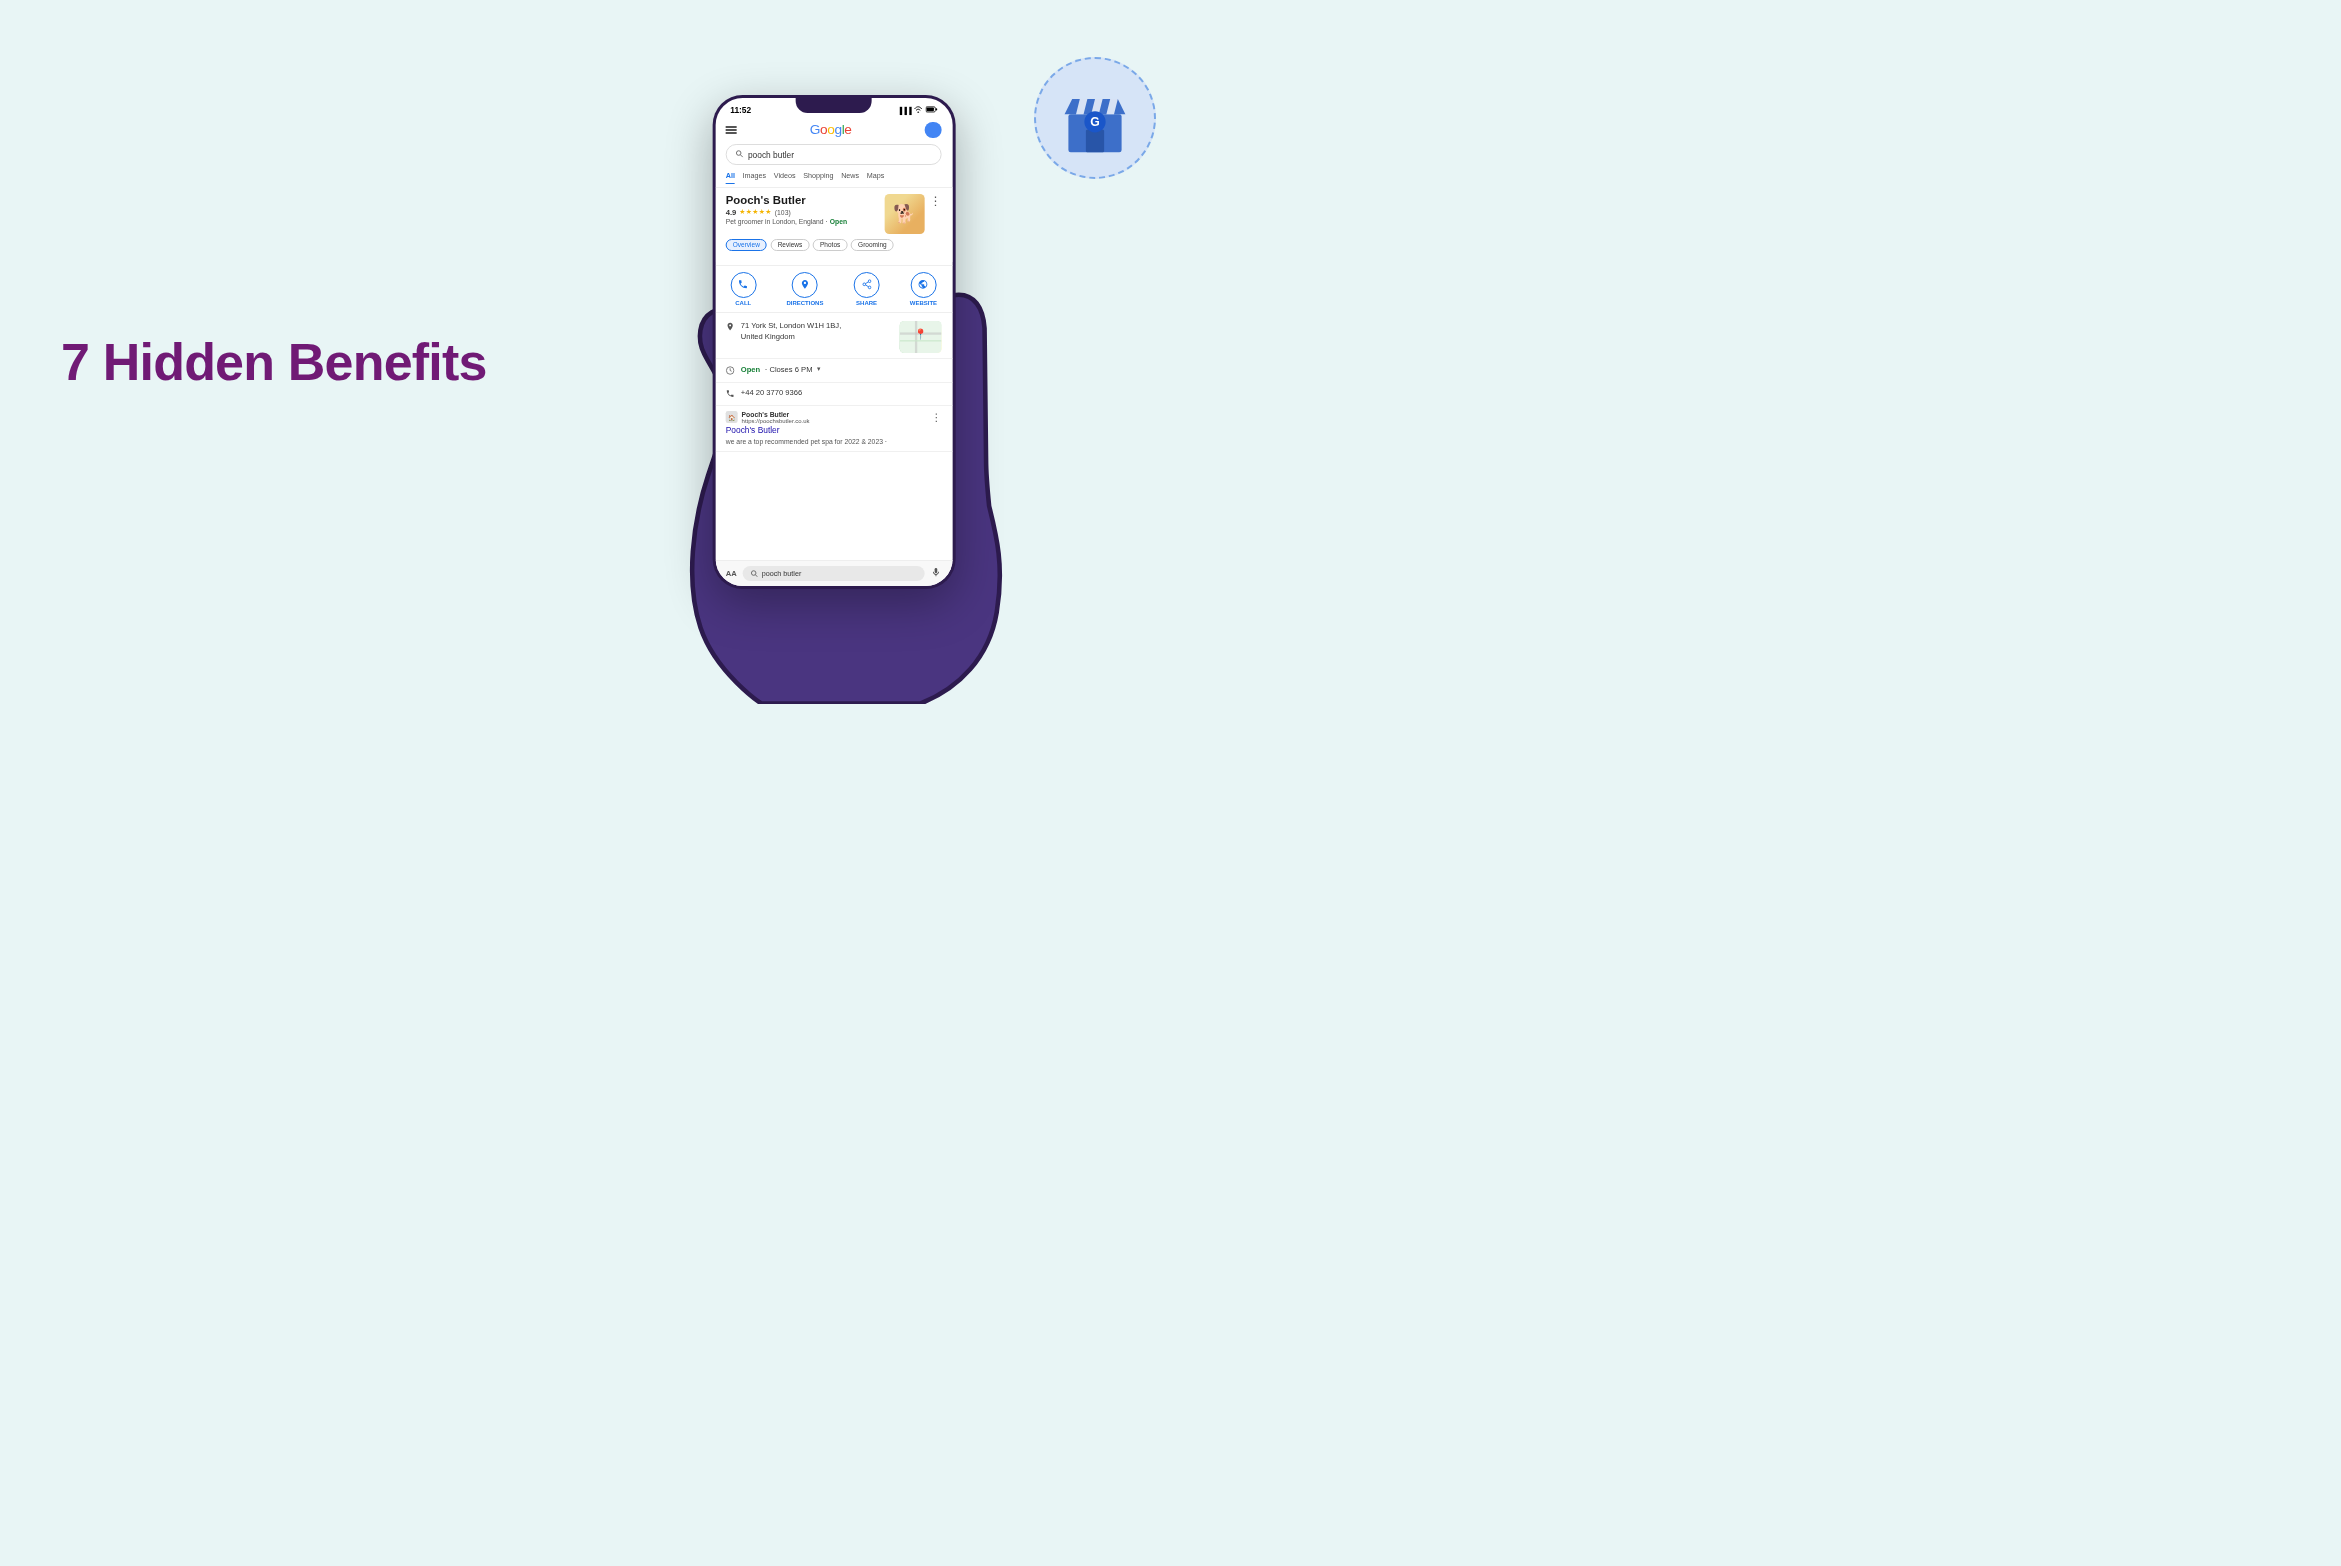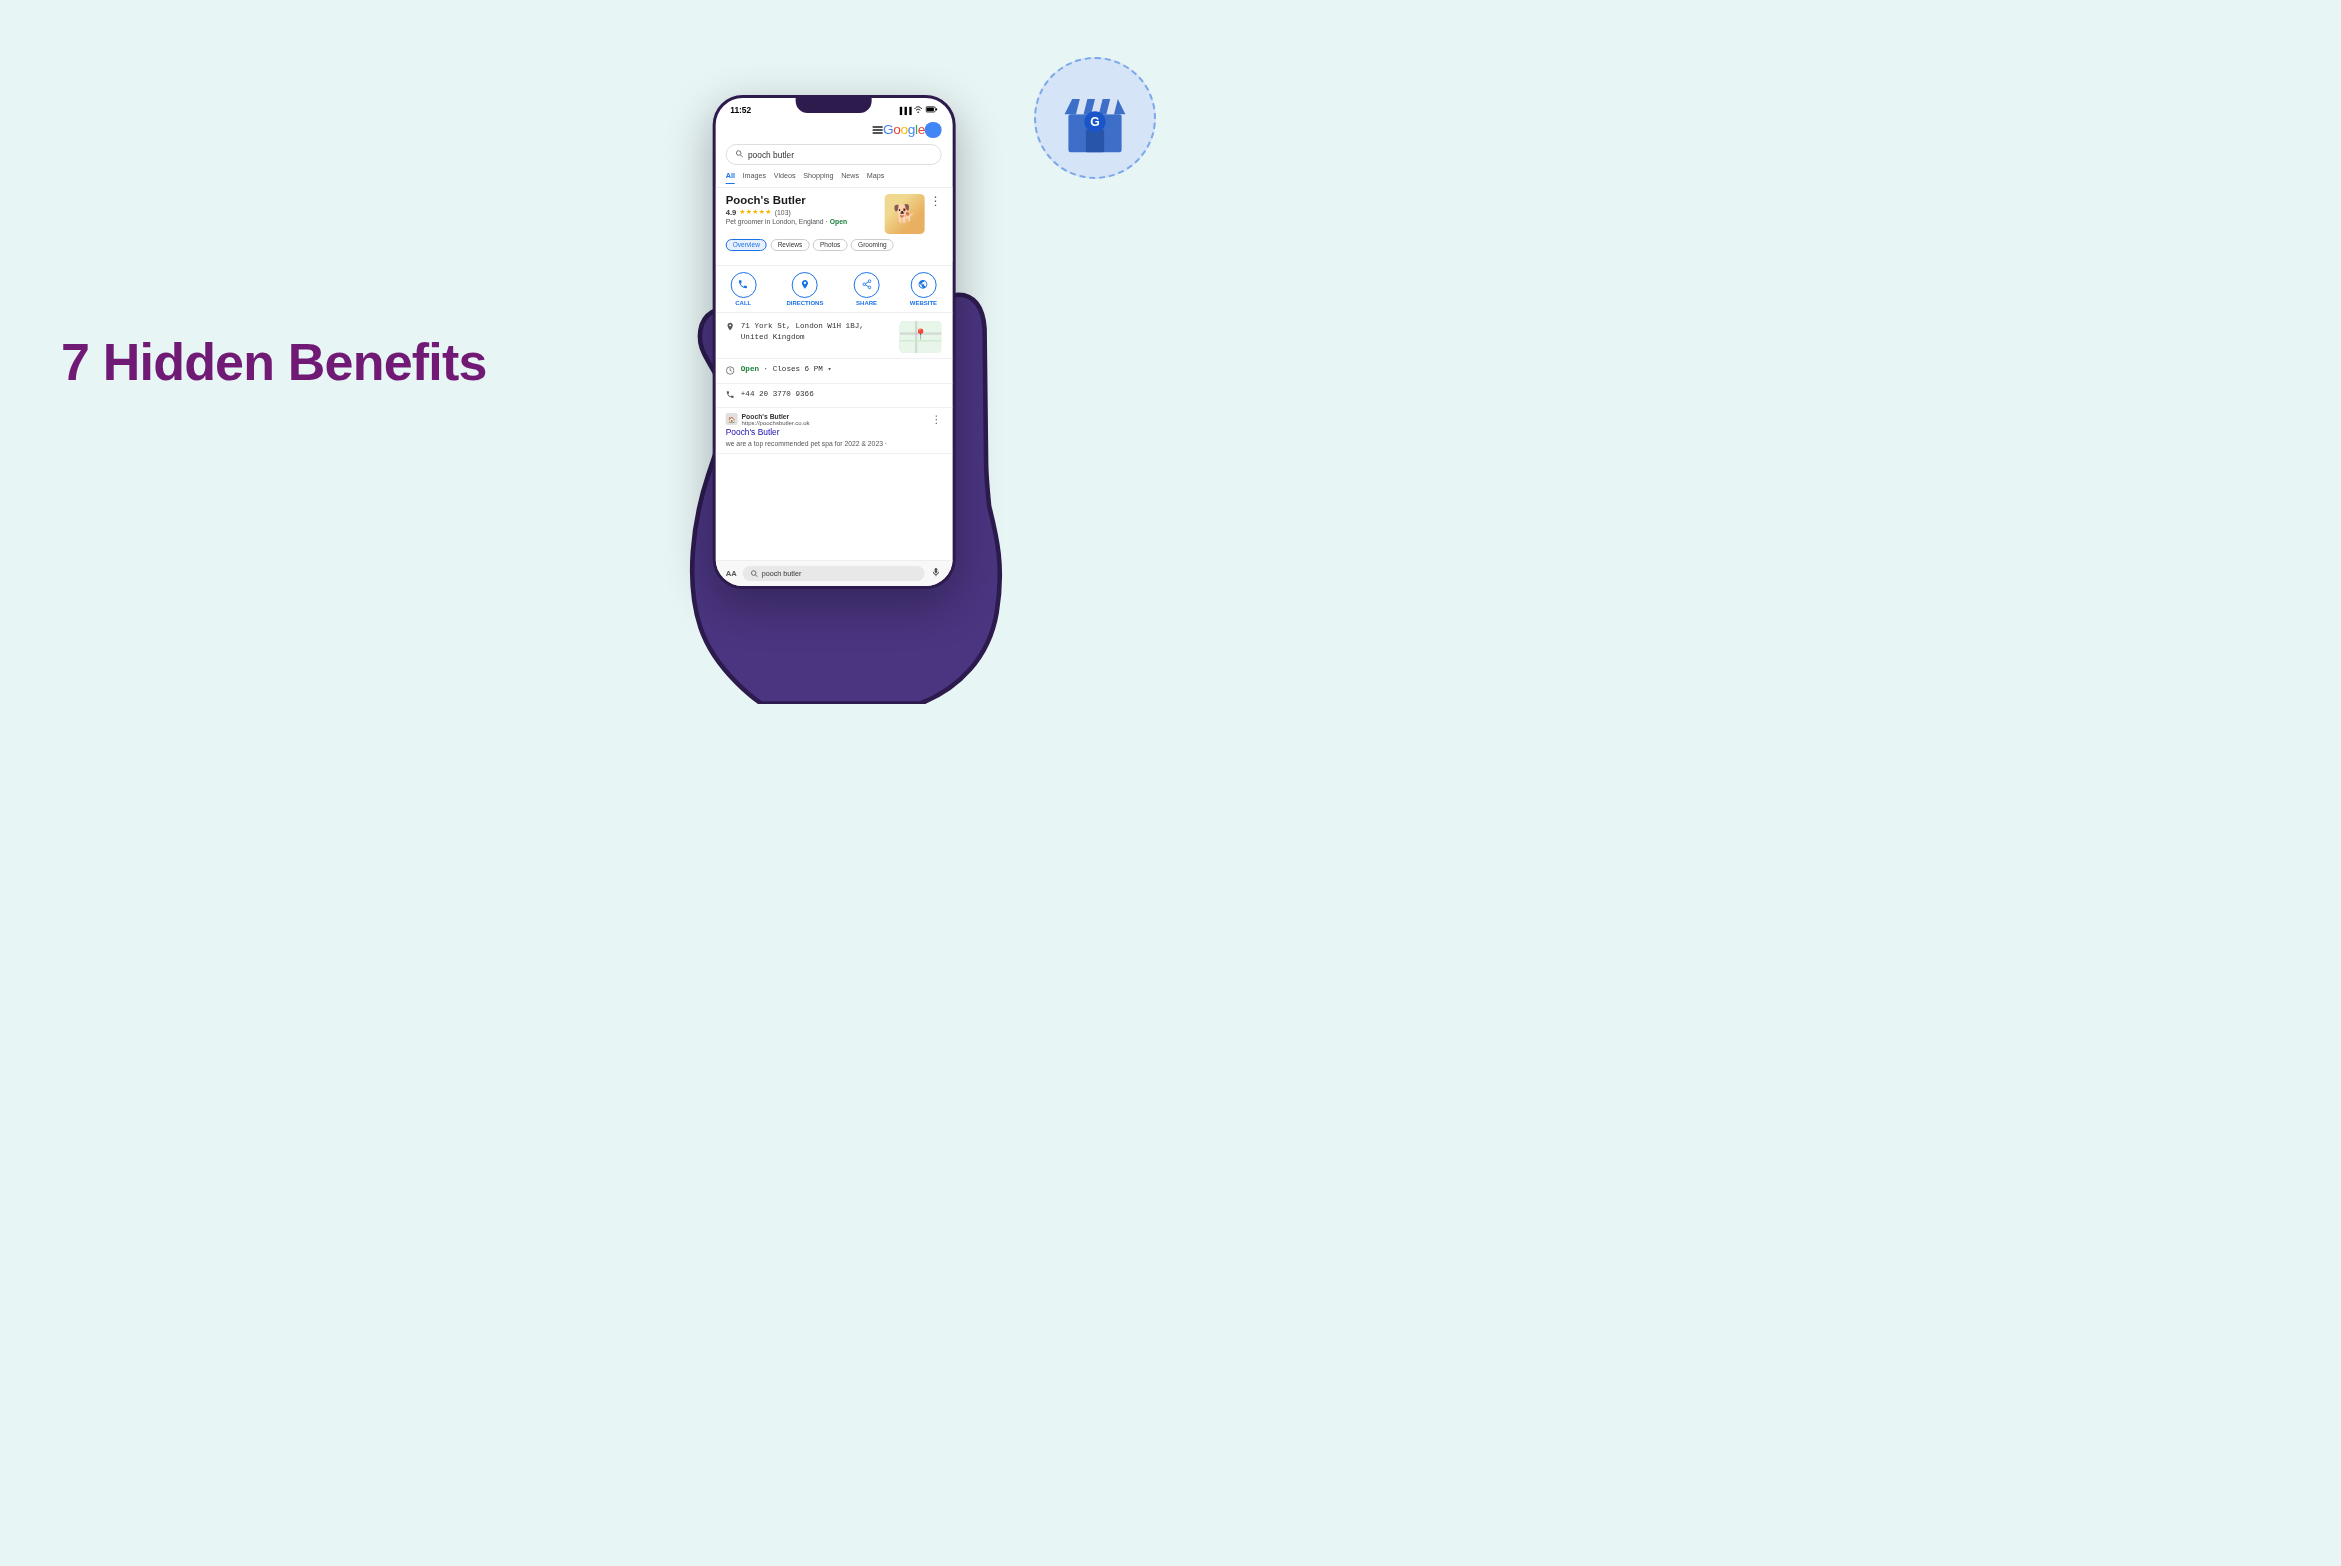--- a/index.html
+++ b/index.html
@@ -130,21 +130,21 @@
       display: flex;
       gap: 2.3px;
       align-items: center;
       font-size: 6.8px;
     }
 
     
     .google-header {
       display: flex;
       align-items: center;
-      justify-content: flex-end;
+      justify-content: space-between;
       padding: 3px 10.6px 3px;
     }
 
     .hamburger {
       display: flex;
       flex-direction: column;
       gap: 1.5px;
       cursor: pointer;
     }
 
@@ -357,21 +357,20 @@
       text-transform: uppercase;
     }
 
     
     .info-row {
       display: flex;
       align-items: flex-start;
       gap: 6px;
       padding: 5.3px 10.6px;
       border-bottom: 0.8px solid #f0f0f0;
-      font-family: Liberation Mono, monospace;
     }
 
     .info-icon {
       font-size: 9px;
       color: #444;
       flex-shrink: 0;
       margin-top: 0.8px;
     }
 
     .info-text {

